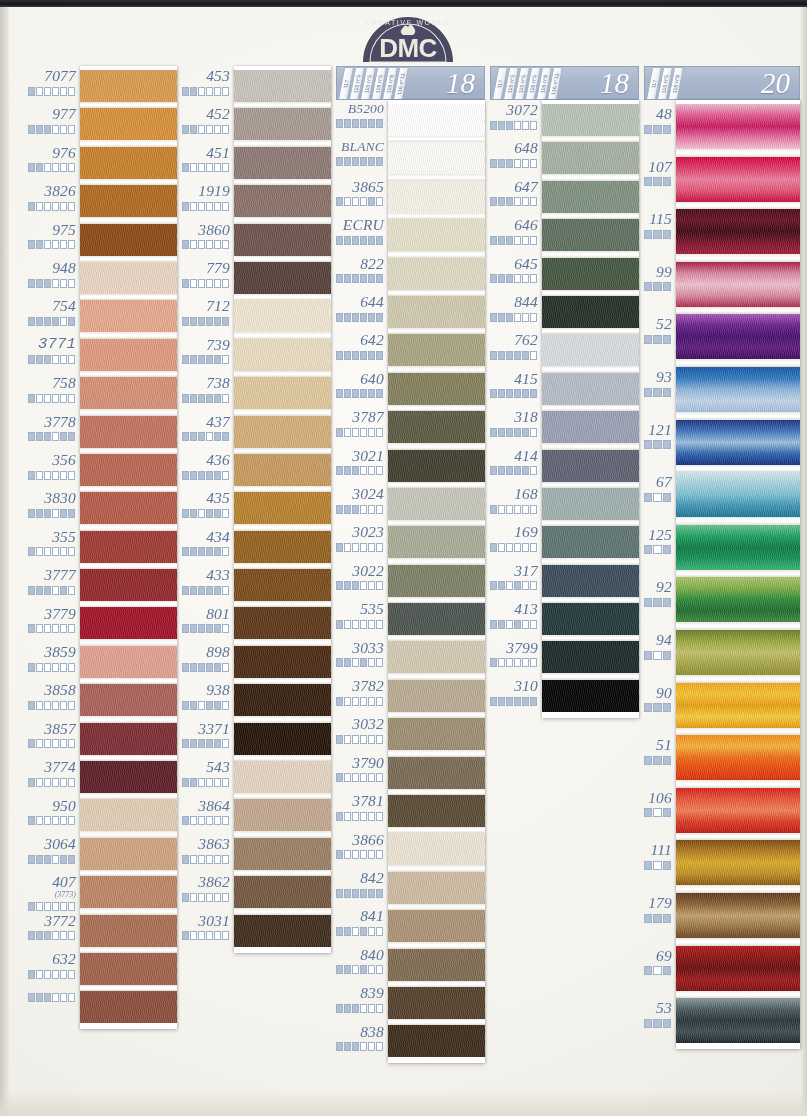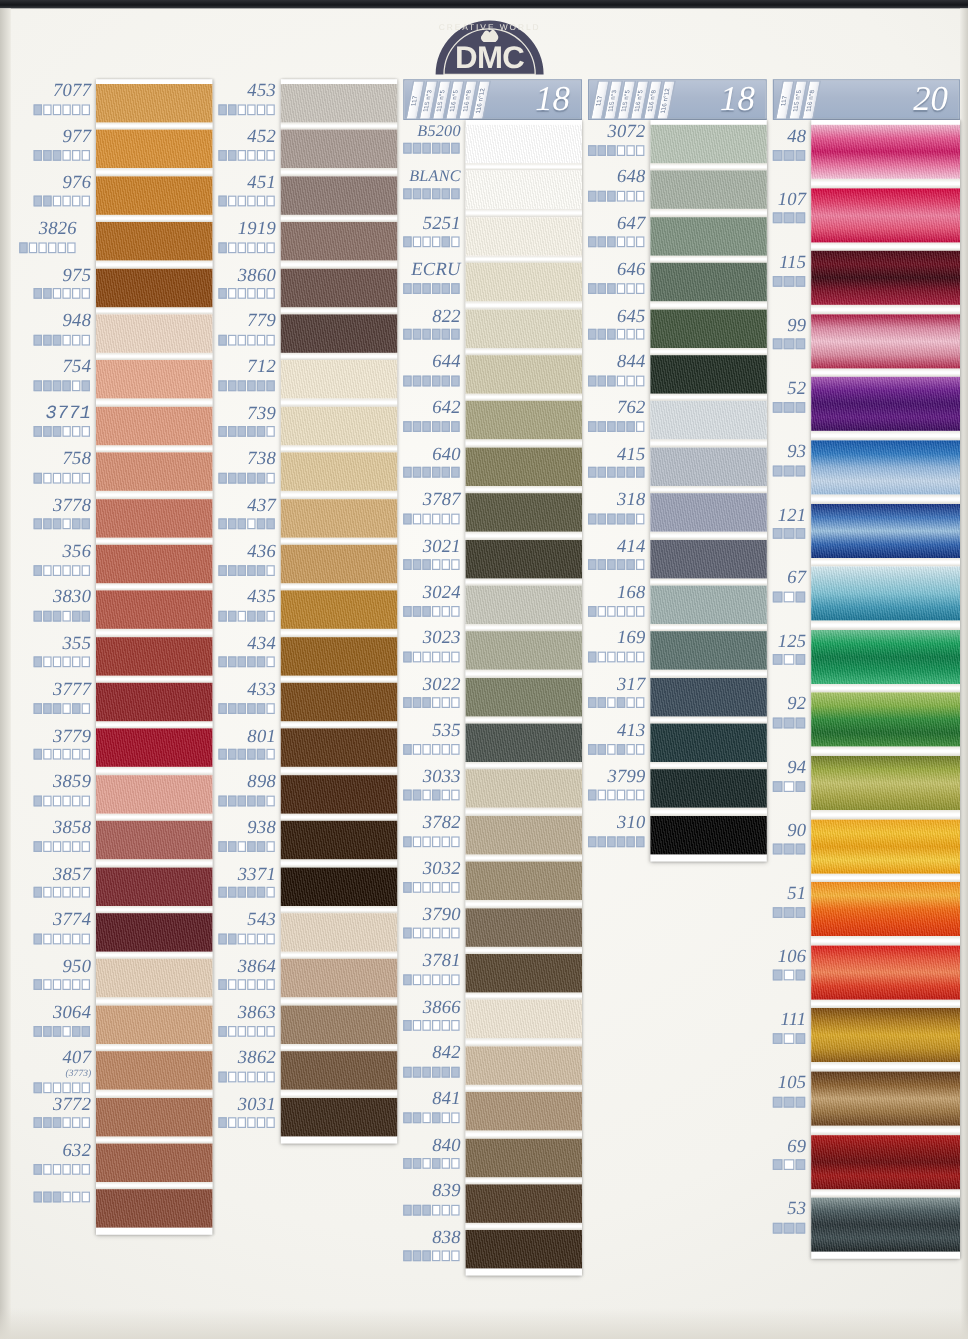--- a/index.html
+++ b/index.html
@@ -147,21 +147,21 @@
             <span class="num">976</span>
             <div class="boxes" style="justify-content: flex-end;">
               <div class="bx on"></div>
               <div class="bx on"></div>
               <div class="bx"></div>
               <div class="bx"></div>
               <div class="bx"></div>
               <div class="bx"></div>
             </div>
           </div>
-          <div class="lbl" style="position: absolute; right: 16px; top: 117.2px; width: 48px;">
+          <div class="lbl" style="position: absolute; right: 4px; top: 117.2px; width: 48px;">
             <span class="num">3826</span>
             <div class="boxes" style="justify-content: flex-end;">
               <div class="bx on"></div>
               <div class="bx"></div>
               <div class="bx"></div>
               <div class="bx"></div>
               <div class="bx"></div>
               <div class="bx"></div>
             </div>
           </div>
@@ -799,21 +799,21 @@
             <div class="boxes" style="justify-content: flex-end;">
               <div class="bx on"></div>
               <div class="bx on"></div>
               <div class="bx on"></div>
               <div class="bx on"></div>
               <div class="bx on"></div>
               <div class="bx on"></div>
             </div>
           </div>
           <div class="lbl" style="position: absolute; right: 4px; top: 78.8px; width: 48px;">
-            <span class="num">5251</span>
+            <span class="num">3865</span>
             <div class="boxes" style="justify-content: flex-end;">
               <div class="bx on"></div>
               <div class="bx"></div>
               <div class="bx"></div>
               <div class="bx"></div>
               <div class="bx on"></div>
               <div class="bx"></div>
             </div>
           </div>
           <div class="lbl" style="position: absolute; right: 4px; top: 117.2px; width: 48px;">
@@ -1481,21 +1481,21 @@
           </div>
           <div class="lbl" style="position: absolute; right: 4px; top: 742.4px; width: 28px;">
             <span class="num">111</span>
             <div class="boxes small" style="justify-content: flex-end;">
               <div class="bx on"></div>
               <div class="bx"></div>
               <div class="bx on"></div>
             </div>
           </div>
           <div class="lbl" style="position: absolute; right: 4px; top: 795px; width: 28px;">
-            <span class="num">105</span>
+            <span class="num">179</span>
             <div class="boxes small" style="justify-content: flex-end;">
               <div class="bx on"></div>
               <div class="bx on"></div>
               <div class="bx on"></div>
             </div>
           </div>
           <div class="lbl" style="position: absolute; right: 4px; top: 847.6px; width: 28px;">
             <span class="num">69</span>
             <div class="boxes small" style="justify-content: flex-end;">
               <div class="bx on"></div>

